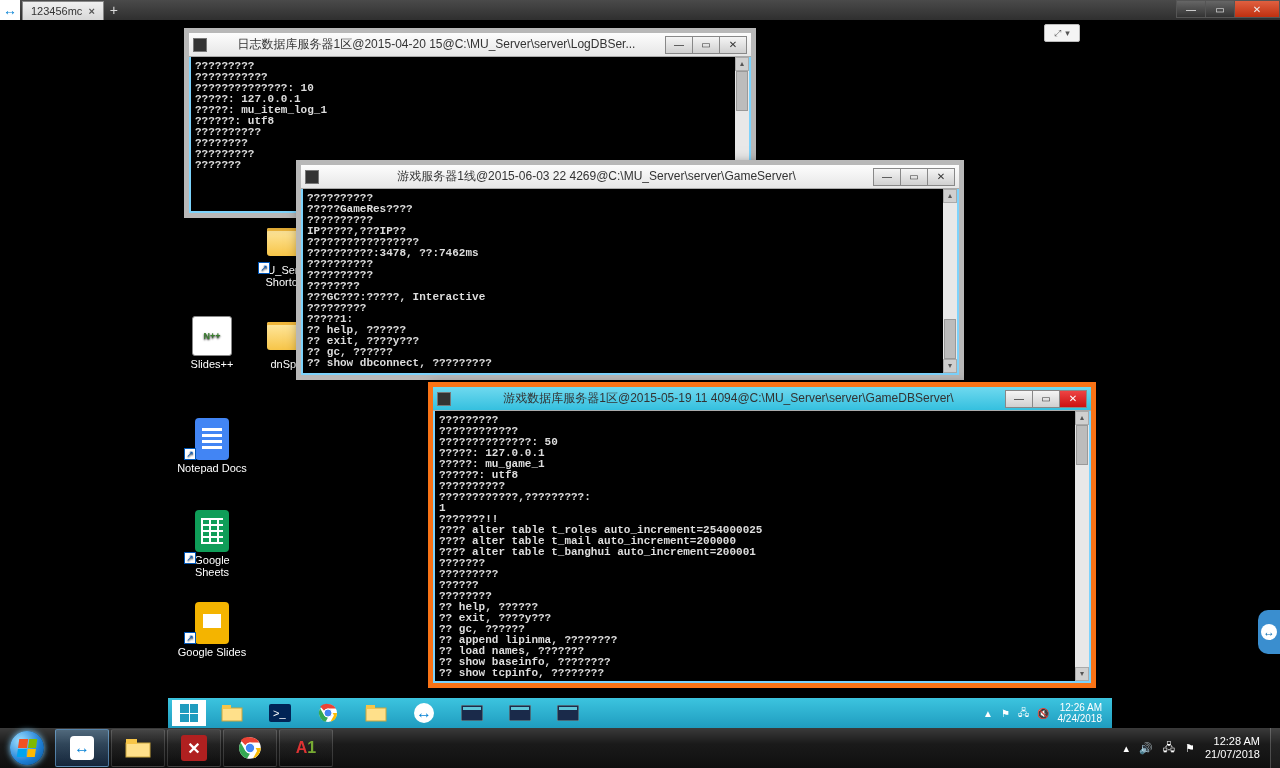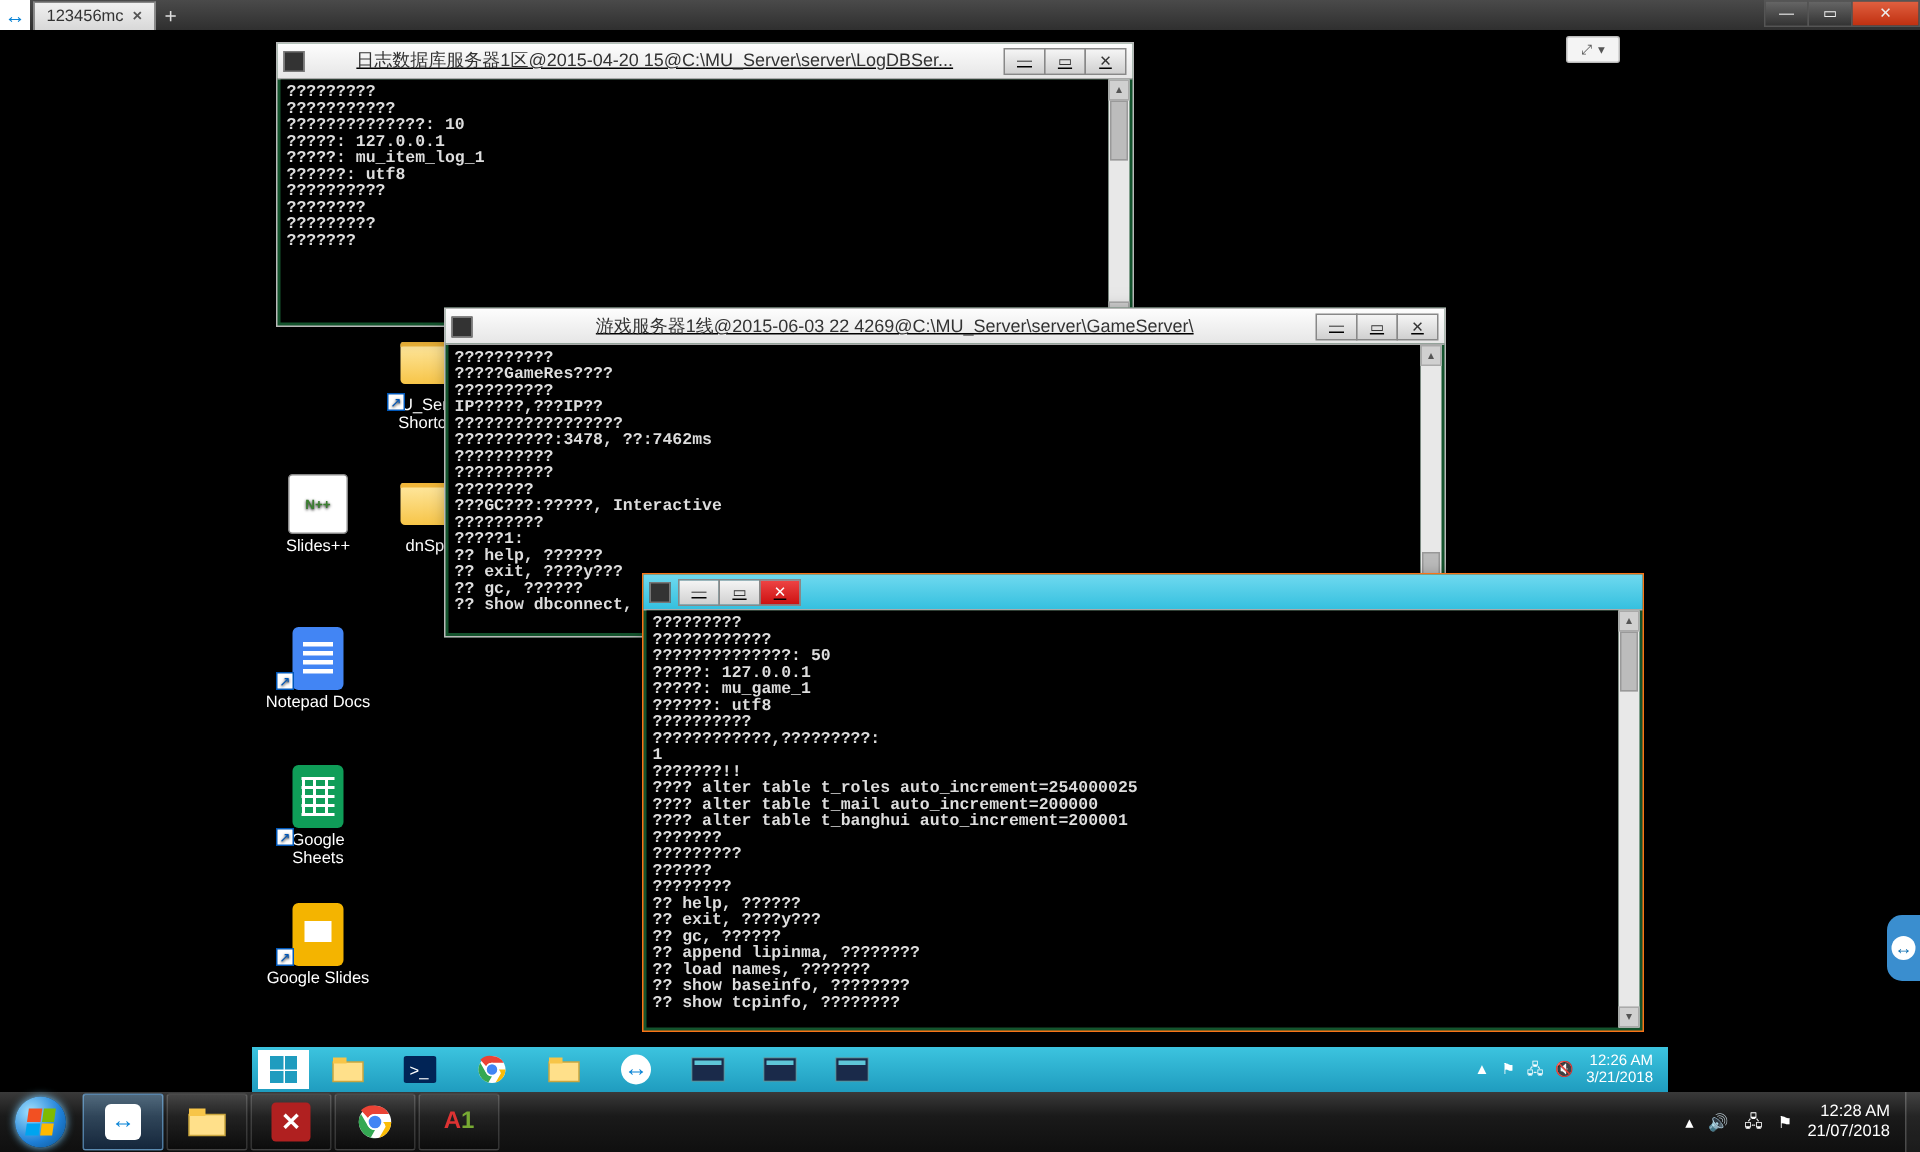--- a/index.html
+++ b/index.html
@@ -38,21 +38,21 @@
 .doc-green .glyph::after{content:""; position:absolute; left:6px; top:8px; width:22px; height:26px; background:repeating-linear-gradient(#fff 0 2px, transparent 2px 6px), repeating-linear-gradient(90deg,#fff 0 2px, transparent 2px 8px);}
 .doc-yellow .glyph{ background:#f4b400; border-radius:4px; width:34px; height:42px; position:relative;}
 .doc-yellow .glyph::after{content:""; position:absolute; left:8px; top:12px; width:18px; height:14px; background:#fff;}
 .npp .glyph{ background:#fff; border:1px solid #888; border-radius:3px; position:relative;}
 .npp .glyph::after{content:"N++"; font-size:9px; color:#3a7f2f; font-weight:bold;}
 .tv .glyph{ background:#fff; border-radius:6px; color:#0a84d6; font-weight:bold;}
 .tv .glyph::after{content:"↔"; font-size:20px;}
 .shortcut-badge{ position:absolute; left:8px; bottom:14px; width:12px; height:12px; background:#fff; border:1px solid #0057b8; font-size:9px; color:#0057b8; display:flex; align-items:center; justify-content:center;}
 
 
-.cwindow { position:absolute; background:#14532d; border:1px solid #f97316; box-shadow:4px 4px 12px rgba(0,0,0,.5);text-decoration:underline;}
+.cwindow { position:absolute; background:#7dd3fc; border:5px solid #f97316; box-shadow:4px 4px 12px rgba(0,0,0,.5);}
 .cwindow.gray { border-color:#b8b8b8; }
 .cwindow .titlebar { height:24px; background:linear-gradient(#fdfdfd,#e6e6e6); display:flex; align-items:center; font-size:12px; color:#333; padding:0 4px; gap:6px; border-bottom:1px solid #aaa;}
 .cwindow.cyan .titlebar{ background:linear-gradient(#6fd9ef,#35c0df); }
 .cwindow .titlebar .ico { width:14px; height:14px; background:#333; border:1px solid #777;}
 .cwindow .titlebar .ttl { flex:1; text-align:center; white-space:nowrap; overflow:hidden; text-overflow:ellipsis;}
 .cwindow .wctrl { display:flex; gap:0;}
 .cwindow .wctrl div{ width:28px; height:18px; border:1px solid #888; background:linear-gradient(#f5f5f5,#d0d0d0); font-size:10px; display:flex; align-items:center; justify-content:center; margin-left:-1px; cursor:pointer;}
 .cwindow.cyan .wctrl .close{ background:linear-gradient(#e44,#c11); color:#fff;}
 .cwindow .body { position:absolute; top:24px; left:2px; right:16px; bottom:2px; background:#000; color:#ddd; font-family:"Consolas","Courier New",monospace; font-size:11px; line-height:11px; padding:4px; white-space:pre; overflow:hidden; font-weight:bold;}
 .cwindow .scroll { position:absolute; top:24px; right:2px; bottom:2px; width:14px; background:#e8e8e8;}
@@ -163,21 +163,21 @@
 ????????
 ?????????
 ???????</div>
         <div class="scroll">
           <div class="up">▴</div>
           <div class="thumb" style="top:14px; height:40px;"></div>
           <div class="down">▾</div>
         </div>
       </div>
 
-      <div class="cwindow gray" style="left:128px; top:140px; width:668px; height:220px; z-index:20;margin-top:45px;">
+      <div class="cwindow gray" style="left:128px; top:140px; width:668px; height:220px; z-index:20;">
         <div class="titlebar">
           <div class="ico"></div>
           <div class="ttl">游戏服务器1线@2015-06-03 22 4269@C:\MU_Server\server\GameServer\</div>
           <div class="wctrl">
             <div>—</div>
             <div>▭</div>
             <div>✕</div>
           </div>
         </div>
         <div class="body">??????????
@@ -199,20 +199,21 @@
         <div class="scroll">
           <div class="up">▴</div>
           <div class="thumb" style="bottom:14px; height:40px;"></div>
           <div class="down">▾</div>
         </div>
       </div>
 
       <div class="cwindow cyan" style="left:260px; top:362px; width:668px; height:306px; z-index:30;">
         <div class="titlebar">
           <div class="ico"></div>
+          <div class="ttl">游戏数据库服务器1区@2015-05-19 11 4094@C:\MU_Server\server\GameDBServer\</div>
           <div class="wctrl">
             <div>—</div>
             <div>▭</div>
             <div class="close">✕</div>
           </div>
         </div>
         <div class="body">?????????
 ????????????
 ??????????????: 50
 ?????: 127.0.0.1
@@ -304,21 +305,21 @@
         </svg>
       </div>
     <div class="spacer"></div>
     <div class="tray">
       <span>▲</span>
       <span>⚑</span>
       <span>🖧</span>
       <span>🔇</span>
       <div class="clock">
         <div>12:26 AM</div>
-        <div>3/21/2018</div>
+        <div>4/24/2018</div>
       </div>
     </div>
   </div>
 </div>
 
 <div class="htaskbar">
   <div class="hstart">
       <div class="orb">
         <div class="winlogo">
           <span></span>

